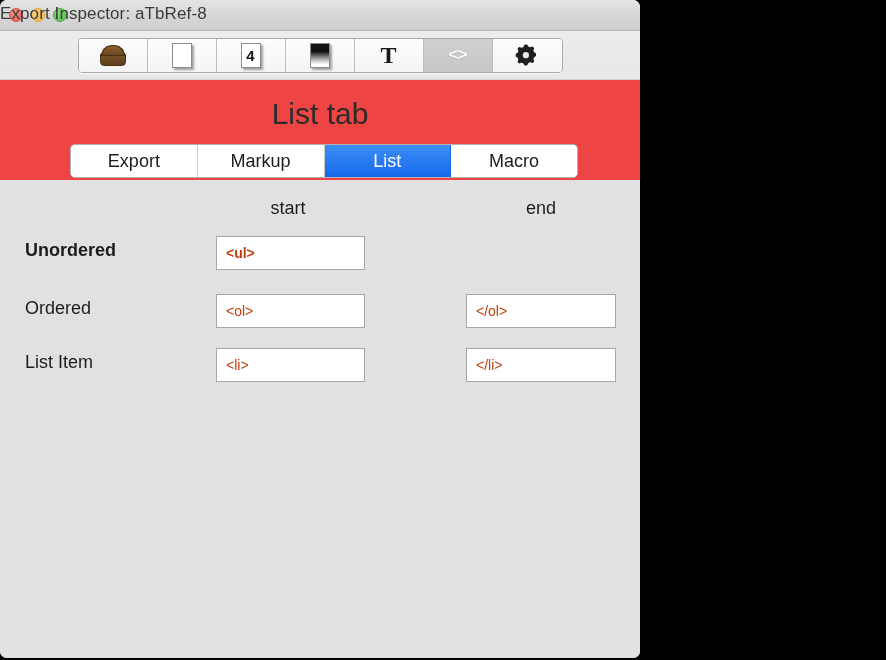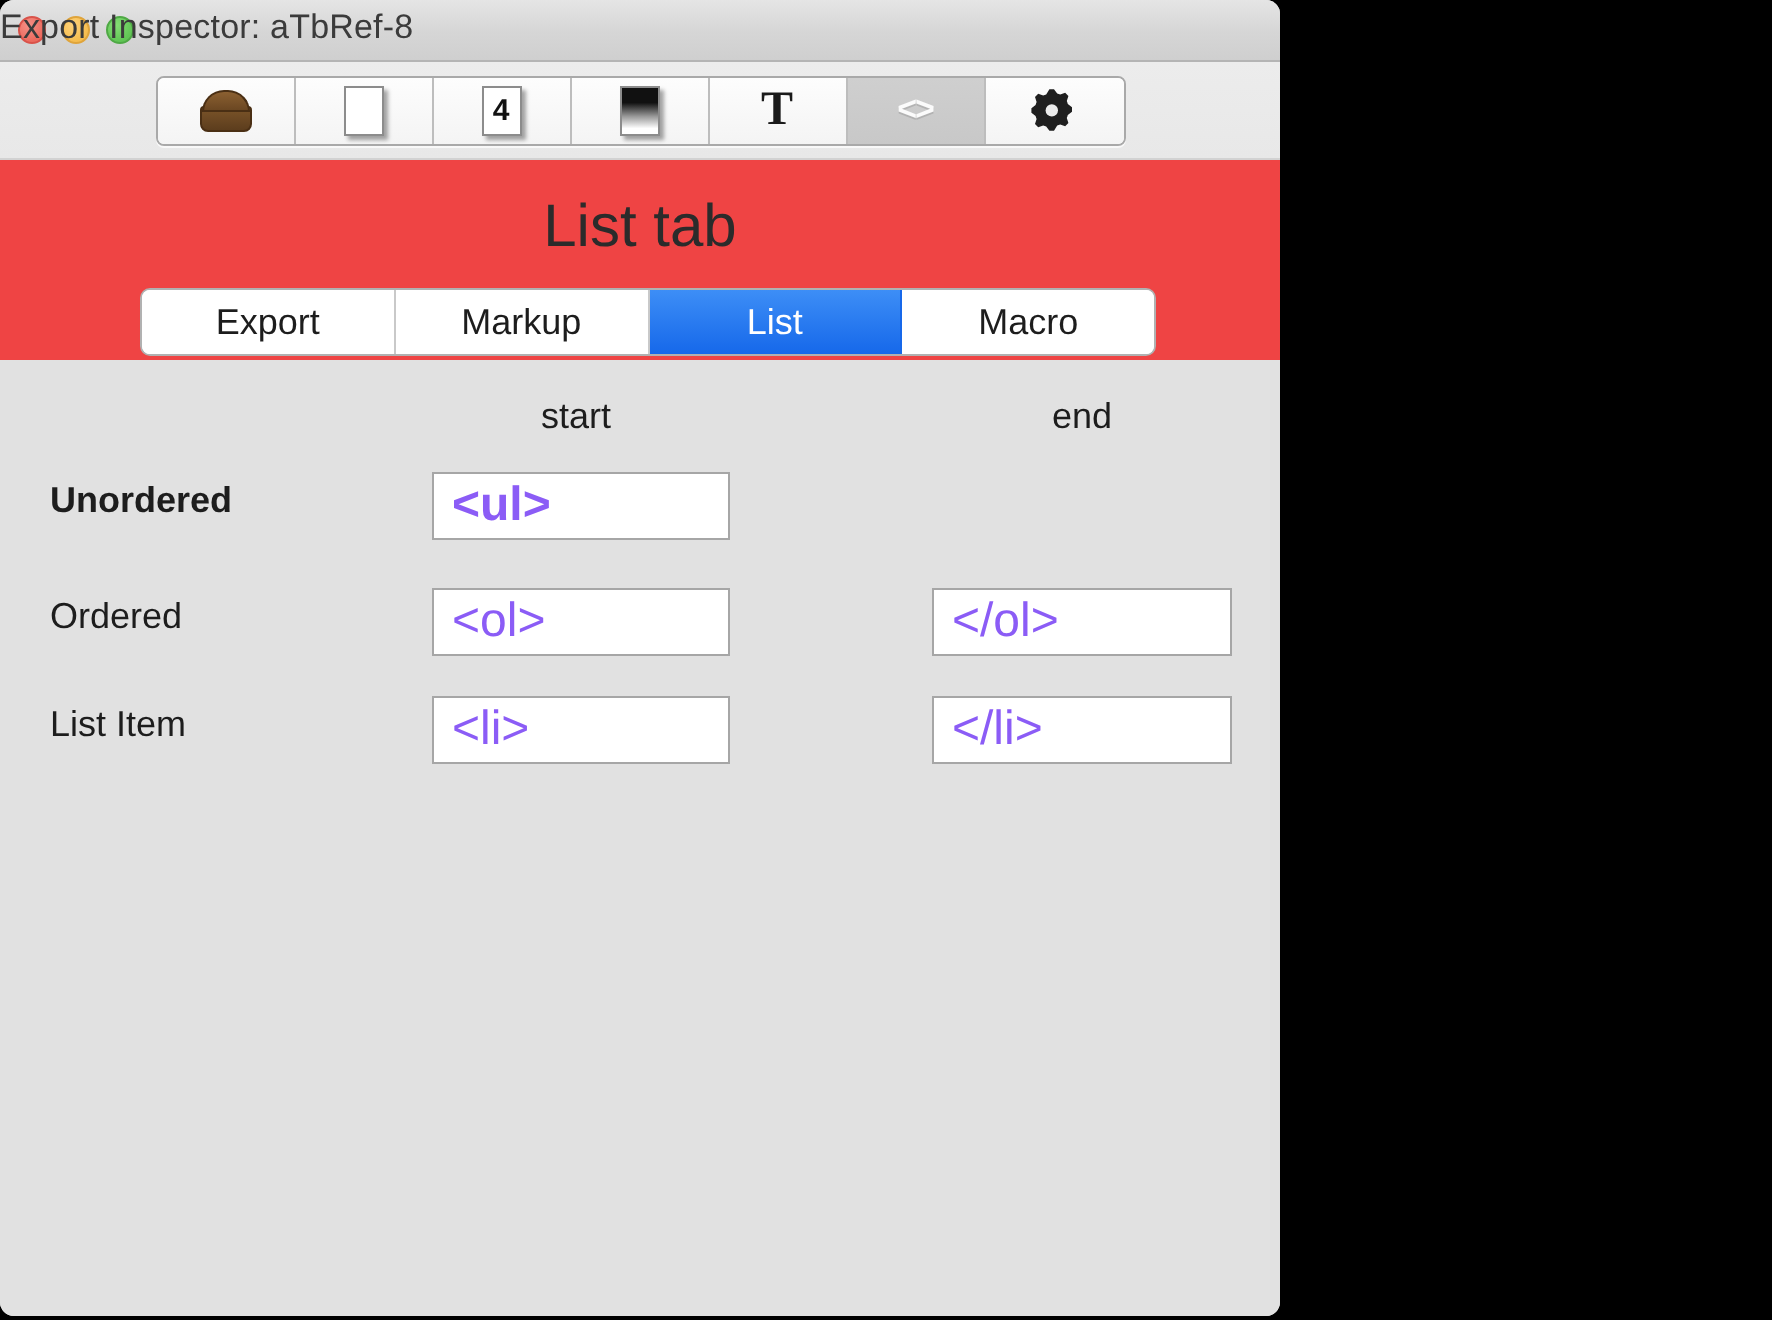--- a/index.html
+++ b/index.html
@@ -231,22 +231,22 @@
   }
   .field {
     position: absolute;
     height: 34px;
     background: #ffffff;
     border: 1px solid #a6a6a6;
     box-sizing: border-box;
     display: flex;
     align-items: center;
     padding-left: 9px;
-    font-size: 24px;
-    color: #8b5cf6;
+    font-size: 14px;
+    color: #c2410c;
     font-family: "Liberation Sans", sans-serif;
   }
   .field.start { left: 216px; width: 149px; }
   .field.end   { left: 466px; width: 150px; }
 </style>
 </head>
 <body>
 
 <div id="window">
 

